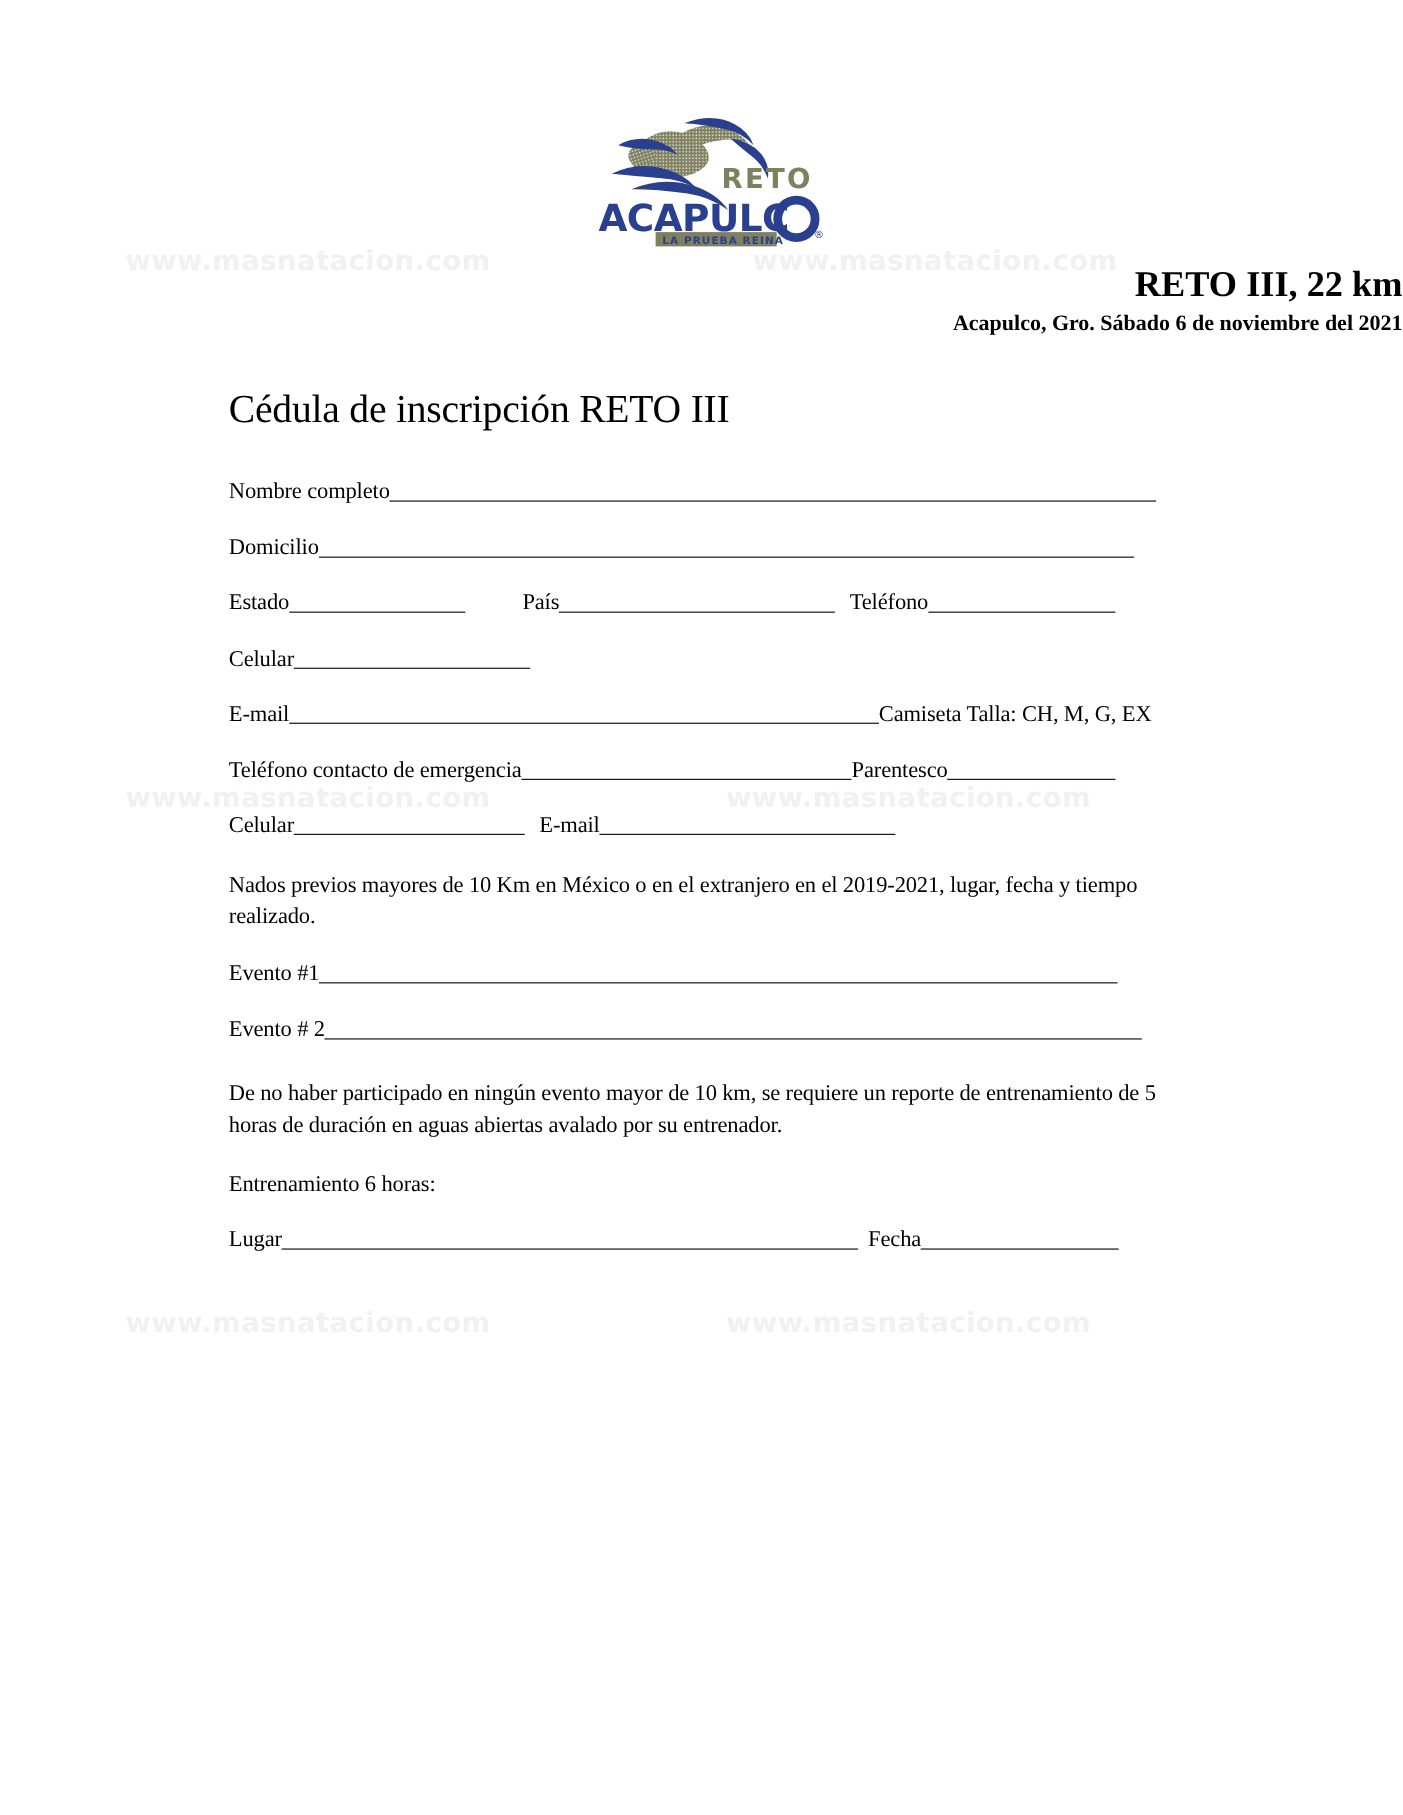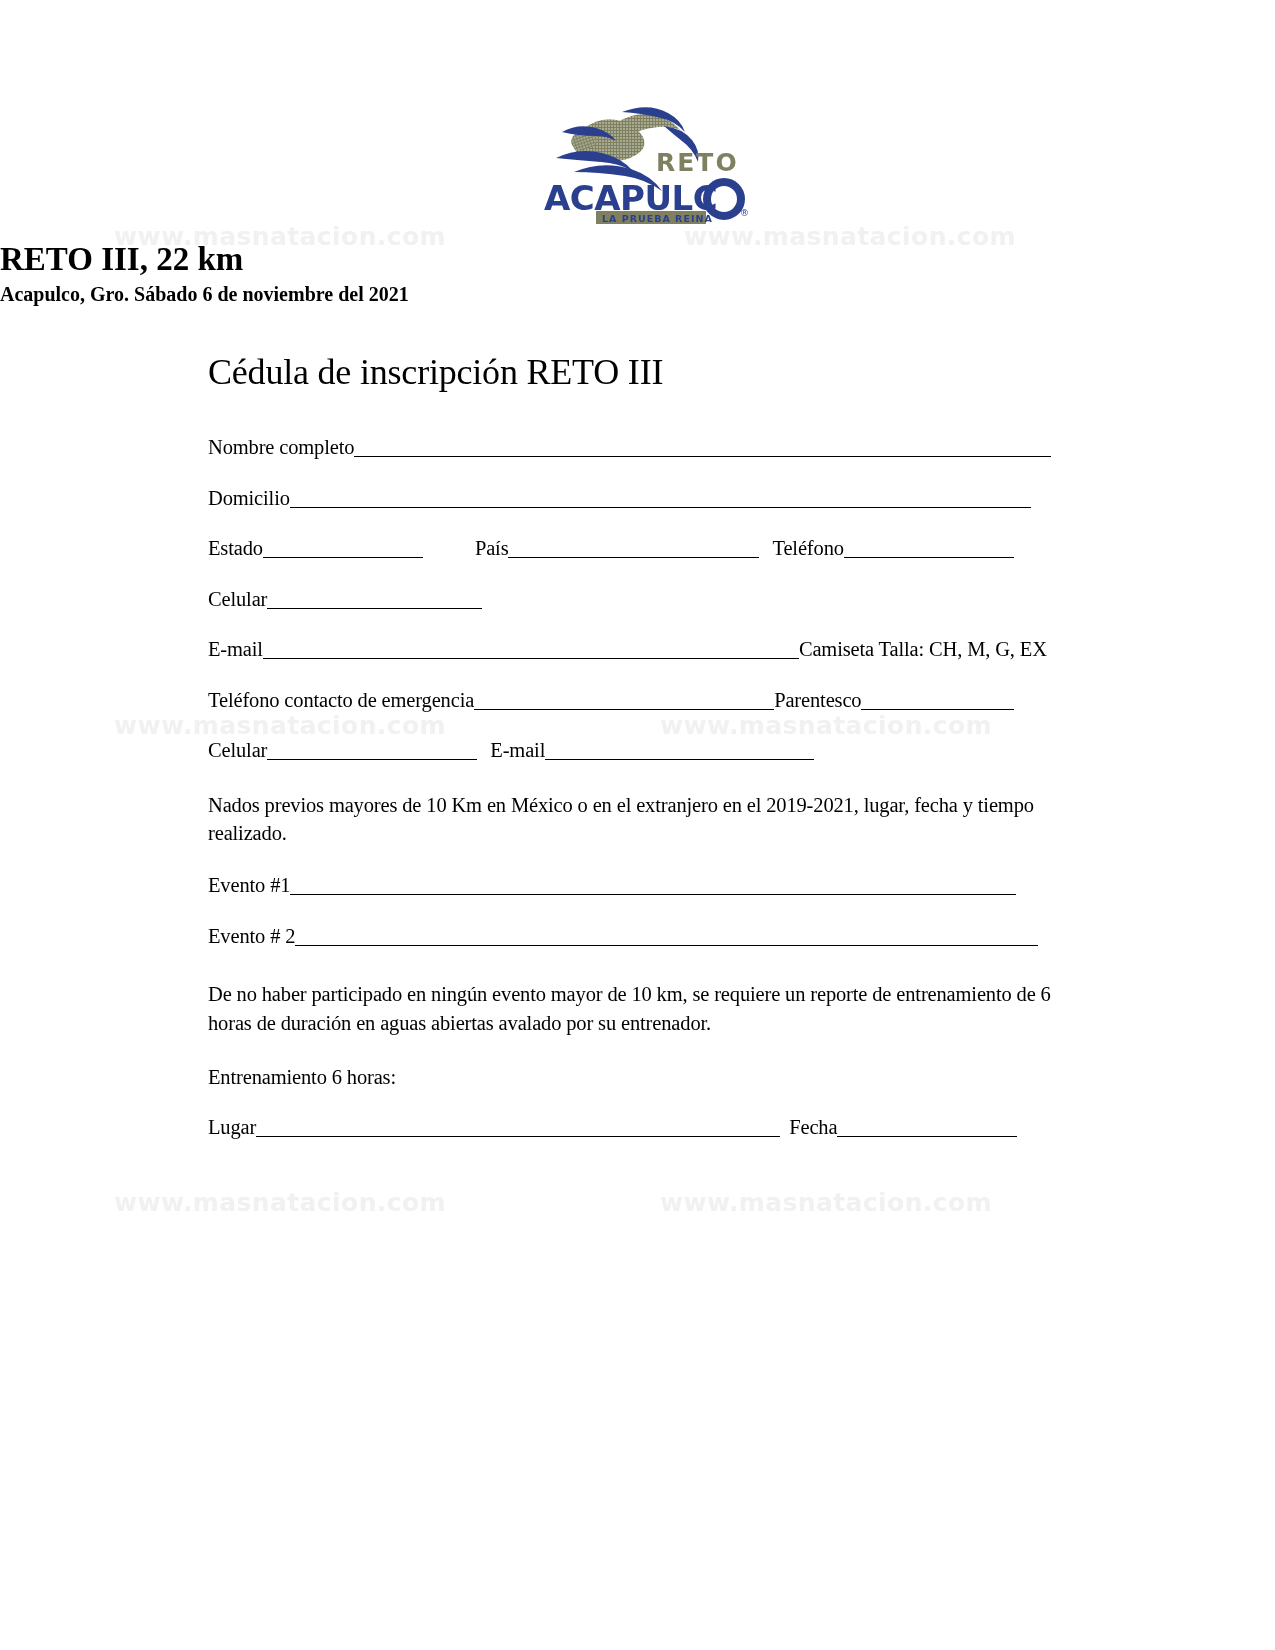--- a/index.html
+++ b/index.html
@@ -35,21 +35,21 @@
 
   
   #page {
     position: absolute;
     inset: 0;
     z-index: 2;
   }
 
   
   .header {
-    text-align: left;
+    text-align: right;
     padding-top: 98px;
   }
 
   .logo-wrap {
     width: 240px;
     height: 140px;
     margin: 0 auto;
     position: relative;
   }
   .logo-wrap svg { display: block; }
@@ -223,21 +223,21 @@
 
     <div class="row" style="margin-top:28px;">
       <span class="lbl">Evento #1</span><span class="fill" style="width:726px;"></span>
     </div>
 
     <div class="row">
       <span class="lbl">Evento # 2</span><span class="fill" style="width:743px;"></span>
     </div>
 
 
-    <div class="para" style="margin-top:34px;">De no haber participado en ningún evento mayor de 10 km, se requiere un reporte de entrenamiento de 6 horas de duración en aguas abiertas avalado por su entrenador.</div>
+    <div class="para" style="margin-top:34px;">De no haber participado en ningún evento mayor de 10 km, se requiere un reporte de entrenamiento de 5 horas de duración en aguas abiertas avalado por su entrenador.</div>
 
     <div class="row" style="margin-top:30px;">
       <span class="lbl">Entrenamiento 6 horas:</span>
     </div>
 
     <div class="row">
       <span class="lbl">Lugar</span><span class="fill" style="width:524px;"></span><span class="gap" style="width:9px;"></span><span class="lbl">Fecha</span><span class="fill" style="width:180px;"></span>
     </div>
 
   </div>

